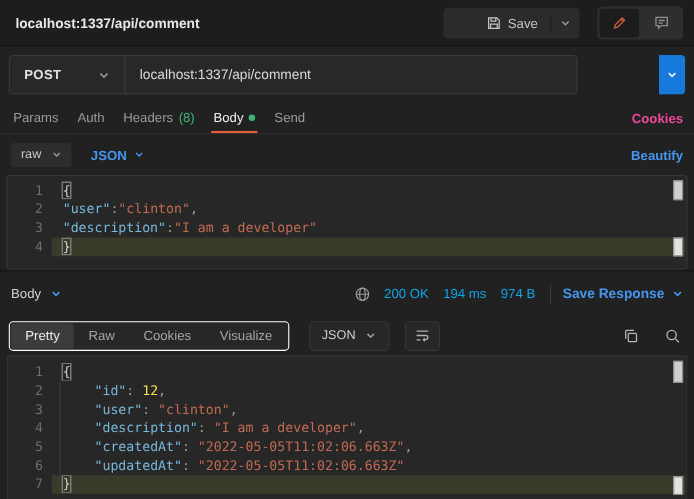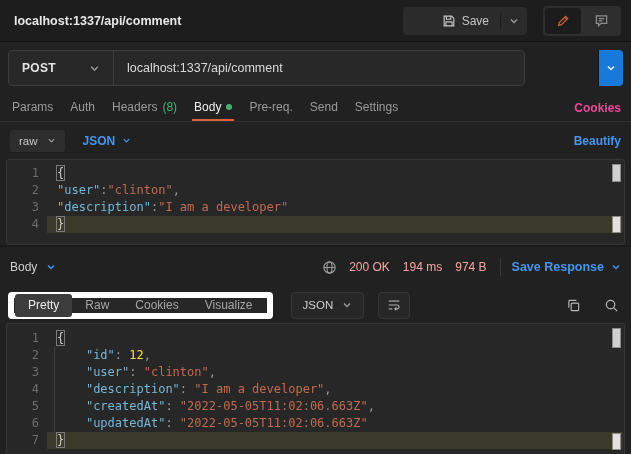--- a/index.html
+++ b/index.html
@@ -85,29 +85,29 @@
   .indent-guide { position:absolute; left:47px; width:1px; background:#3d3d3d; }
 
   
   .resp-header { height:42px; border-top:2px solid #191919; display:flex; align-items:center;
                  padding:0 10px; font-size:12px; flex-shrink:0; }
   .body-select { display:flex; align-items:center; gap:9px; background:none; border:none;
                  color:#cfcfcf; font-size:12px; cursor:pointer; font-family:inherit; }
   .body-select .chev { color:#4596f0; }
   .resp-header .spacer { flex:1; }
   .globe { color:#9a9a9a; margin-right:12px; display:flex; align-items:center; }
-  .stat { color:#fca5a5; margin-right:13px; }
+  .stat { color:#0ea5e9; margin-right:13px; }
   .stat-vdiv { width:1px; height:18px; background:#3a3a3a; margin:0 11px 0 0; }
   .save-resp { display:flex; align-items:center; gap:7px; background:none; border:none;
                color:#4596f0; font-weight:700; font-size:12.5px; cursor:pointer; font-family:inherit; }
 
   
   .resp-toolbar { height:36px; display:flex; align-items:center; padding:0 8px; gap:14px;
                   font-size:12px; flex-shrink:0; }
-  .view-group { display:flex; align-items:center; background:#272727; border:6px solid #ffffff;
+  .view-group { display:flex; align-items:center; background:#272727; border:1px solid #ffffff;
                 border-radius:4px; height:27px; padding:1px; }
   .rtab { padding:0 13px; height:23px; line-height:23px; color:#a5a5a5; border:none;
           background:none; border-radius:3px; font-size:12px; cursor:pointer; font-family:inherit; }
   .rtab.active { background:#3c3c3c; color:#ececec; }
   .json-box { display:flex; align-items:center; gap:9px; background:#272727; border:1px solid #363636;
               border-radius:4px; height:27px; padding:0 11px; color:#cfcfcf; cursor:pointer;
               font-size:11.5px; font-family:inherit; margin-left:4px; }
   .json-box .chev { color:#9a9a9a; }
   .wrap-box { width:32px; height:27px; background:#272727; border:1px solid #363636; border-radius:4px;
               display:flex; align-items:center; justify-content:center; color:#b0b0b0; cursor:pointer; }
@@ -198,27 +198,21 @@
       </span>
     <span class="tab">
         <span>Headers</span>
         <span class="count">(8)</span>
       </span>
     <span class="tab active">
         <span>Body</span>
         <span class="dot"></span>
       </span>
     <span class="tab">
-        <span>Pre-req.</span>
-      </span>
-    <span class="tab">
         <span>Send</span>
-      </span>
-    <span class="tab">
-        <span>Settings</span>
       </span>
     <span class="cookies-link">Cookies</span>
   </nav>
 
   <div class="body-opts">
     <button class="raw-select">
       <span>raw</span>
       <span class="chev" style="display:flex">
         <svg width="9" height="9" viewBox="0 0 10 10" fill="none" stroke="currentColor" stroke-width="1.4">
             <polyline points="2,3.5 5,6.5 8,3.5"></polyline>

